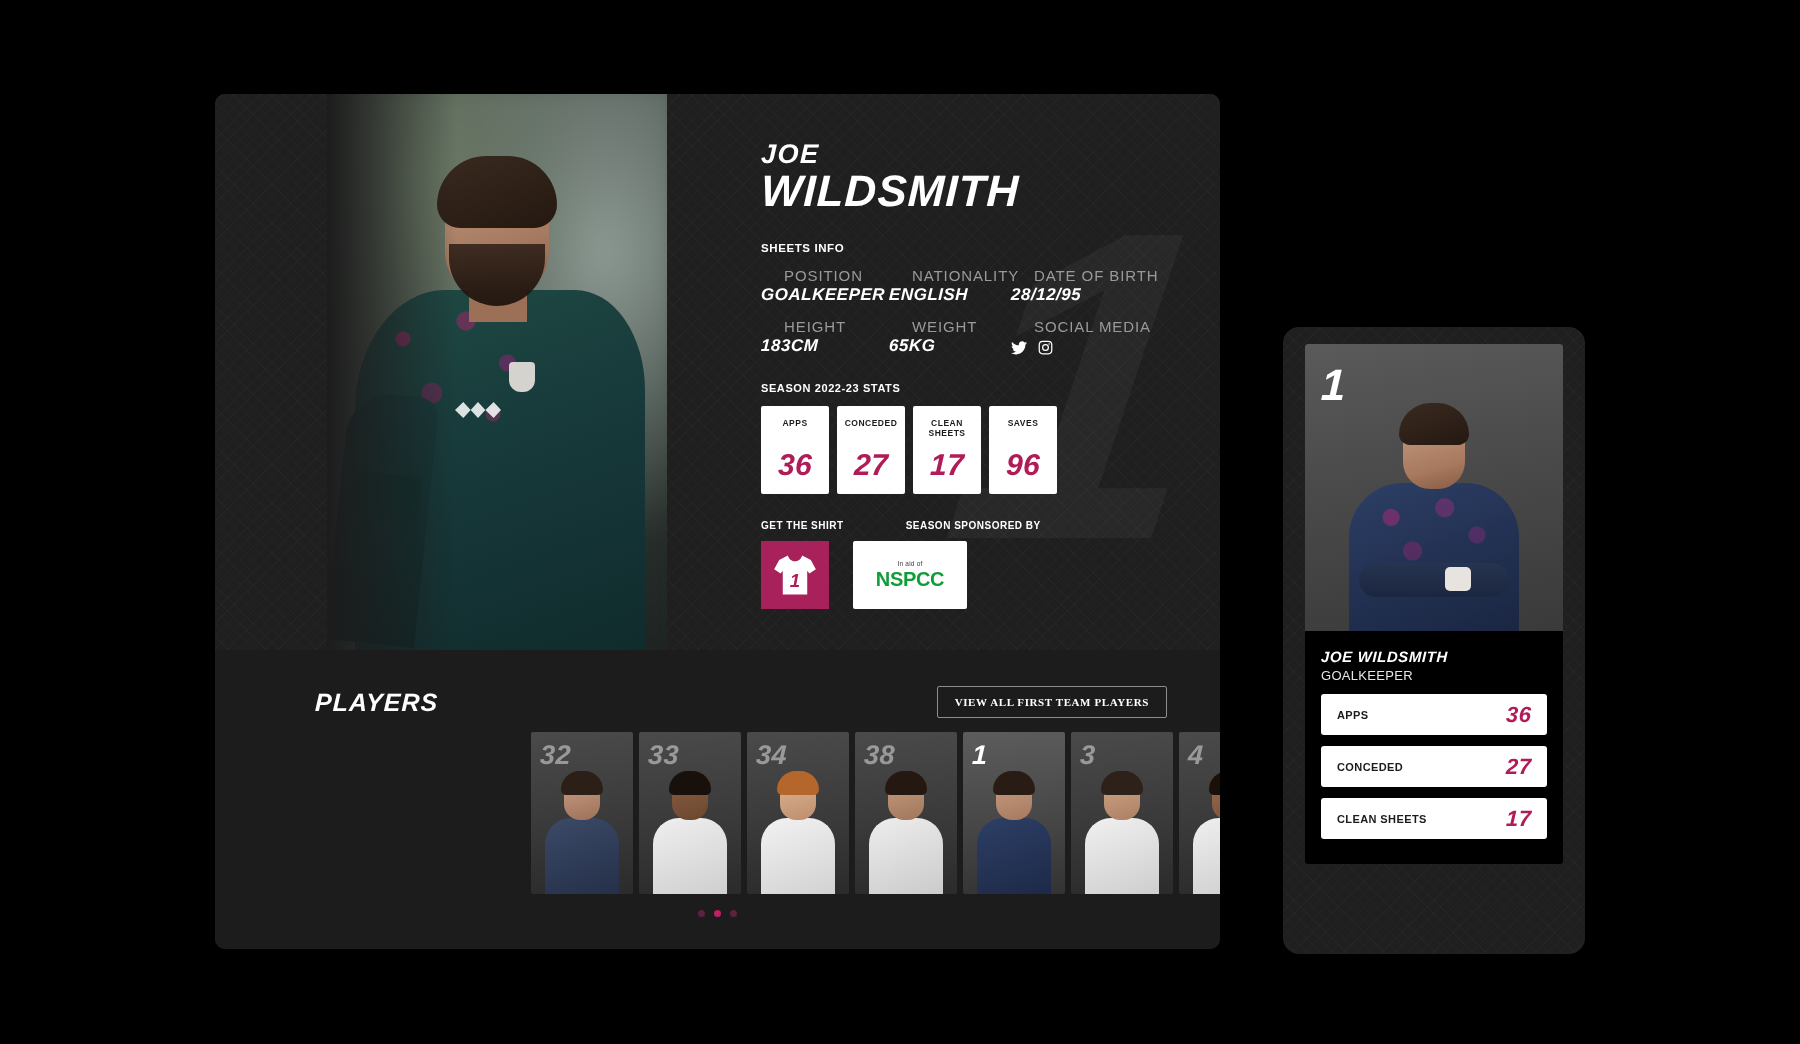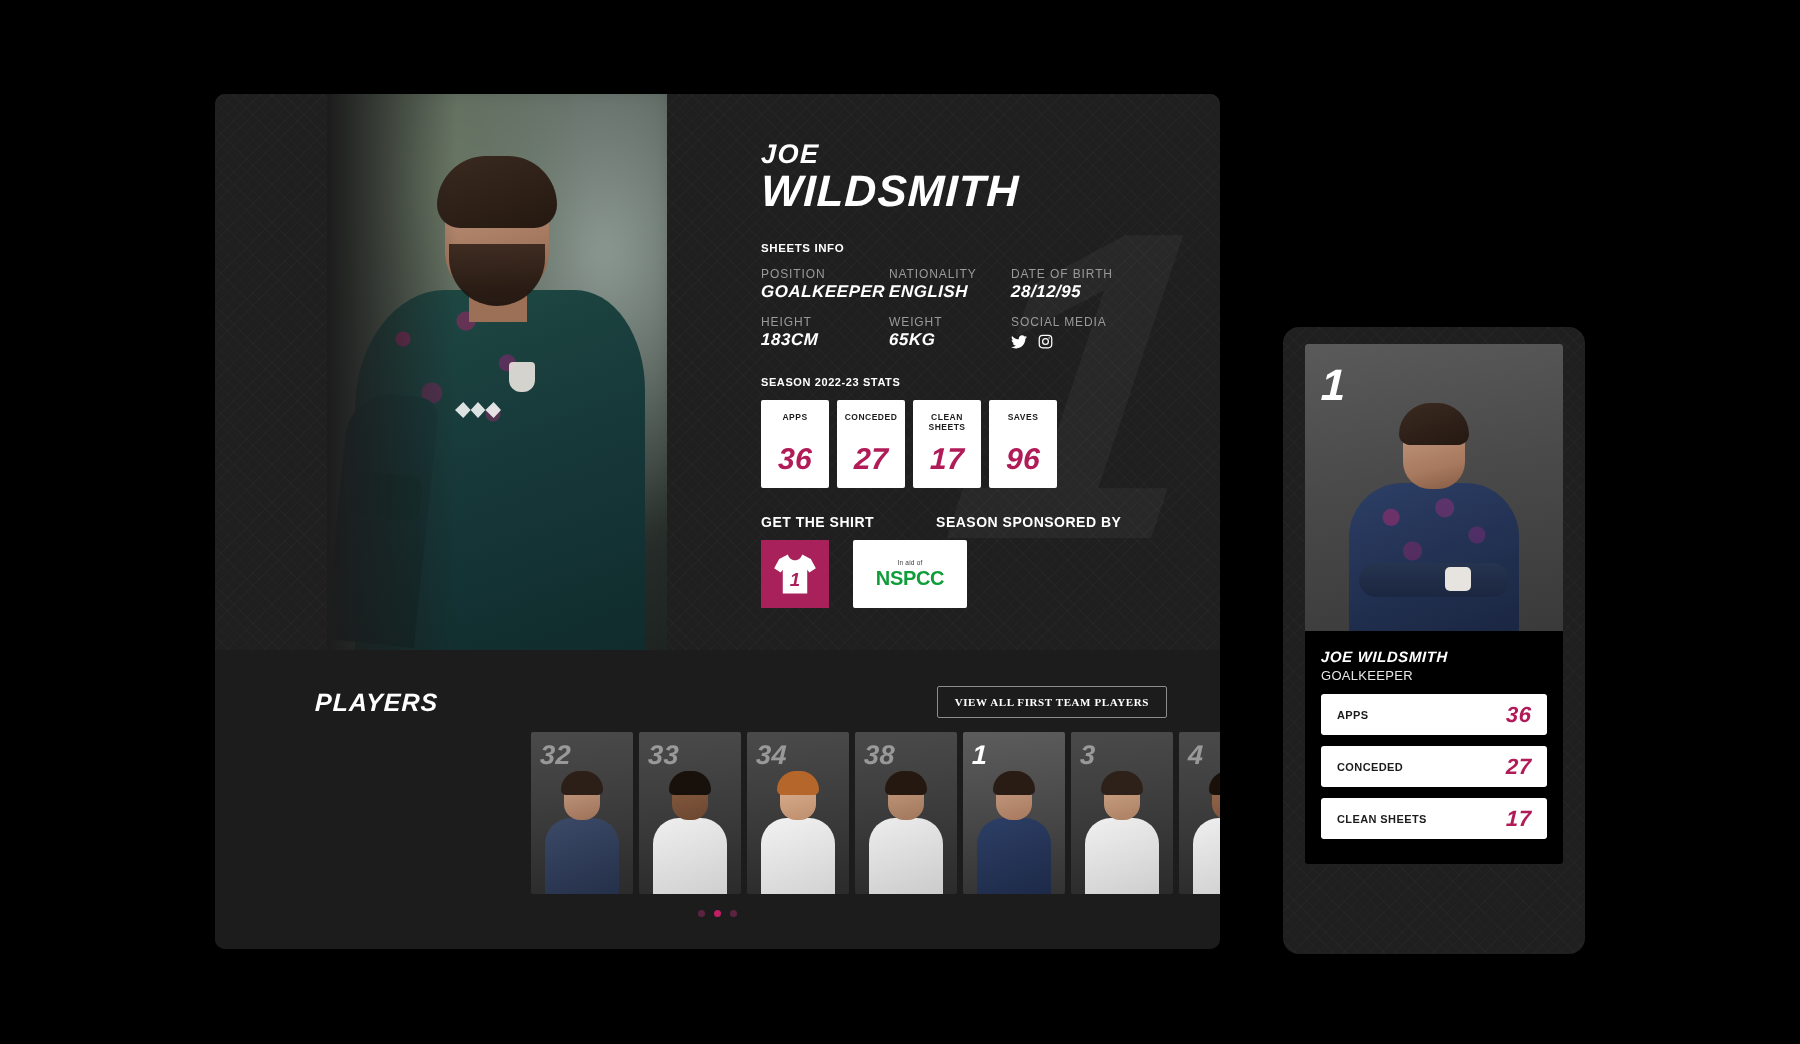--- a/index.html
+++ b/index.html
@@ -115,37 +115,37 @@
     font-style: italic; transform: skewX(-8deg); user-select: none;
   }
   .info-inner { position: relative; padding: 45px 0 0 78px; }
 
   .first-name { font-size: 27px; font-weight: 700; color: #fff; letter-spacing: 1.5px; }
   .last-name { font-size: 44px; font-weight: 700; color: #fff; letter-spacing: 1px; margin-top: -4px; }
 
   .sec-title { font-size: 11.5px; font-weight: 700; color: #fff; letter-spacing: .6px; margin-top: 26px; }
 
   .grid { display: grid; grid-template-columns: 128px 122px auto; margin-top: 13px; row-gap: 13px; }
-  .lbl { font-size: 12px; color: #9a9a9a; letter-spacing: .9px; text-transform: uppercase; }
+  .lbl { font-size: 15px; color: #9a9a9a; letter-spacing: .9px; text-transform: uppercase; margin-left: 23px; }
   .val { font-size: 17px; font-weight: 700; color: #fff; margin-top: 1px; }
   .social { display: flex; gap: 11px; margin-top: 5px; align-items: center; }
   .social svg { display: block; }
 
   .stats-title { font-size: 11px; font-weight: 700; color: #fff; letter-spacing: .6px; margin-top: 26px; }
   .stat-row { display: flex; gap: 8px; margin-top: 12px; }
   .stat-card {
     width: 68px; height: 88px; background: #fff; border-radius: 2px;
     display: flex; flex-direction: column; align-items: center;
     padding-top: 13px; position: relative;
   }
   .stat-lbl { font-size: 8.5px; font-weight: 700; color: #1b1b1b; letter-spacing: .5px; text-align: center; line-height: 1.15; }
   .stat-num { position: absolute; bottom: 12px; font-size: 30px; font-weight: 700; color: #b01b58; }
 
   .shirt-head { display: flex; gap: 62px; margin-top: 26px; }
-  .shirt-head div { font-size: 14px; font-weight: 700; color: #fff; letter-spacing: .5px; }
+  .shirt-head div { font-size: 10px; font-weight: 700; color: #fff; letter-spacing: .5px; }
   .shirt-row { display: flex; gap: 24px; margin-top: 10px; }
   .shirt-tile {
     width: 68px; height: 68px; background: #a8215a;
     display: flex; align-items: center; justify-content: center;
   }
   .shirt-svg { width: 46px; height: 44px; }
   .sponsor-tile {
     width: 114px; height: 68px; background: #fff; border-radius: 2px;
     display: flex; flex-direction: column; align-items: center; justify-content: center;
   }

